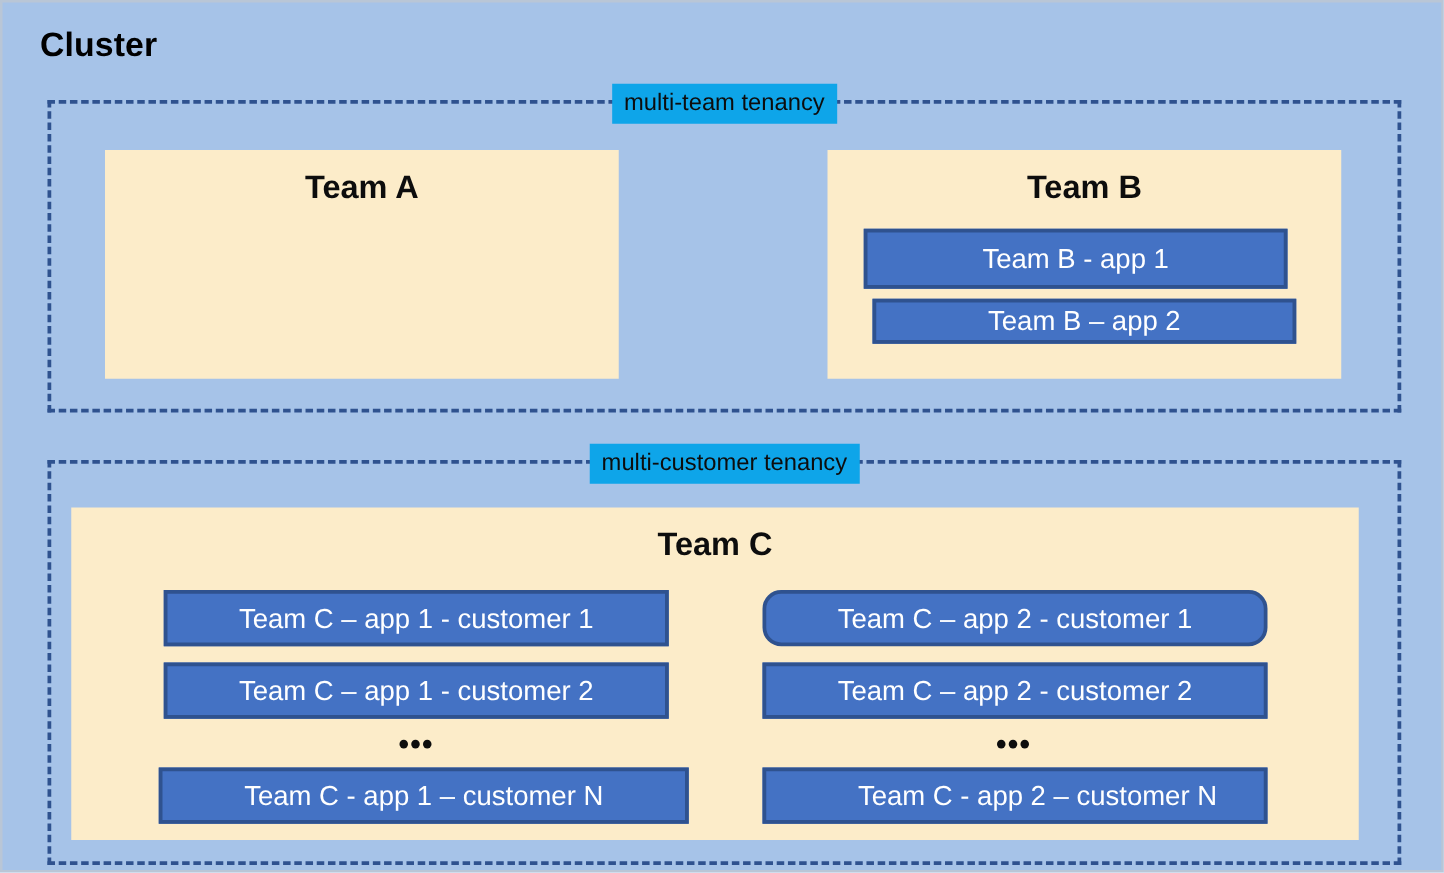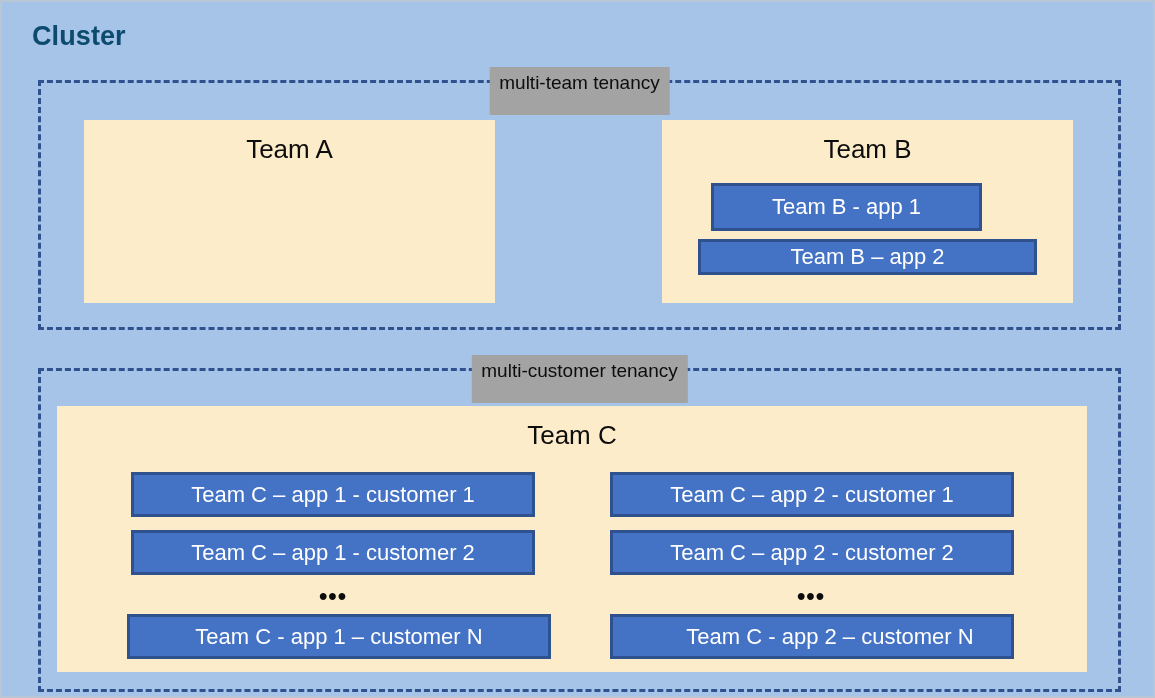--- a/index.html
+++ b/index.html
@@ -22,21 +22,21 @@
     overflow: hidden;
   }
 
   
   .cluster-title {
     position: absolute;
     left: 30px;
     top: 19px;
     font-size: 27px;
     font-weight: bold;
-    color: #0c4a6e;
+    color: #000000;
     letter-spacing: 0.1px;
     white-space: nowrap;
   }
 
   
   .tenancy {
     position: absolute;
     box-sizing: border-box;
     border: 3px dashed #2f528f;
     background: transparent;
@@ -52,25 +52,25 @@
     top: 366px;
     width: 1083px;
     height: 324px;
   }
 
   .tenancy-label {
     position: absolute;
     top: -16px;
     left: 50%;
     transform: translateX(-50%);
-    background: #a3a3a3;
+    background: #0ea5e9;
     color: #0d0d0d;
     font-size: 19px;
     line-height: 32px;
-    height: 48px;
+    height: 32px;
     padding: 0 10px;
     white-space: nowrap;
   }
 
   
   .team-box {
     position: absolute;
     background: #fcecc9;
     box-sizing: border-box;
   }
@@ -92,21 +92,21 @@
     width: 1030px;
     height: 266px;
   }
 
   .team-title {
     position: absolute;
     left: 0;
     right: 0;
     text-align: center;
     font-size: 26px;
-    font-weight: normal;
+    font-weight: bold;
     color: #0d0d0d;
     white-space: nowrap;
   }
   #team-box-a .team-title,
   #team-box-b .team-title { top: 14px; }
   #team-box-c .team-title { top: 14px; text-align: center; }
 
   
   .app-box {
     position: absolute;
@@ -120,30 +120,30 @@
     justify-content: center;
     text-align: center;
     white-space: nowrap;
     overflow: hidden;
   }
 
   
   #app-a1 { left: 37px; top: 87px; width: 337px; height: 48px; }
 
   
-  #app-b1 { left: 49px; top: 63px; width: 271px; height: 48px; }
+  #app-b1 { left: 29px; top: 63px; width: 339px; height: 48px; }
   #app-b2 { left: 36px; top: 119px; width: 339px; height: 36px; }
 
   
   #app-c1-cust1 { left: 74px;  top: 66px;  width: 404px; height: 45px; }
   #app-c1-cust2 { left: 74px;  top: 124px; width: 404px; height: 45px; text-align: right; }
   #app-c1-custN { left: 70px;  top: 208px; width: 424px; height: 45px; }
 
   
-  #app-c2-cust1 { left: 553px; top: 66px;  width: 404px; height: 45px; }
+  #app-c2-cust1 { left: 553px; top: 66px;  width: 404px; height: 45px; border-radius: 15px; }
   #app-c2-cust2 { left: 553px; top: 124px; width: 404px; height: 45px; }
   #app-c2-custN { left: 553px; top: 208px; width: 404px; height: 45px; padding-left: 36px; }
 
   
   .ellipsis {
     position: absolute;
     font-size: 24px;
     font-weight: bold;
     color: #0d0d0d;
     letter-spacing: 1px;

